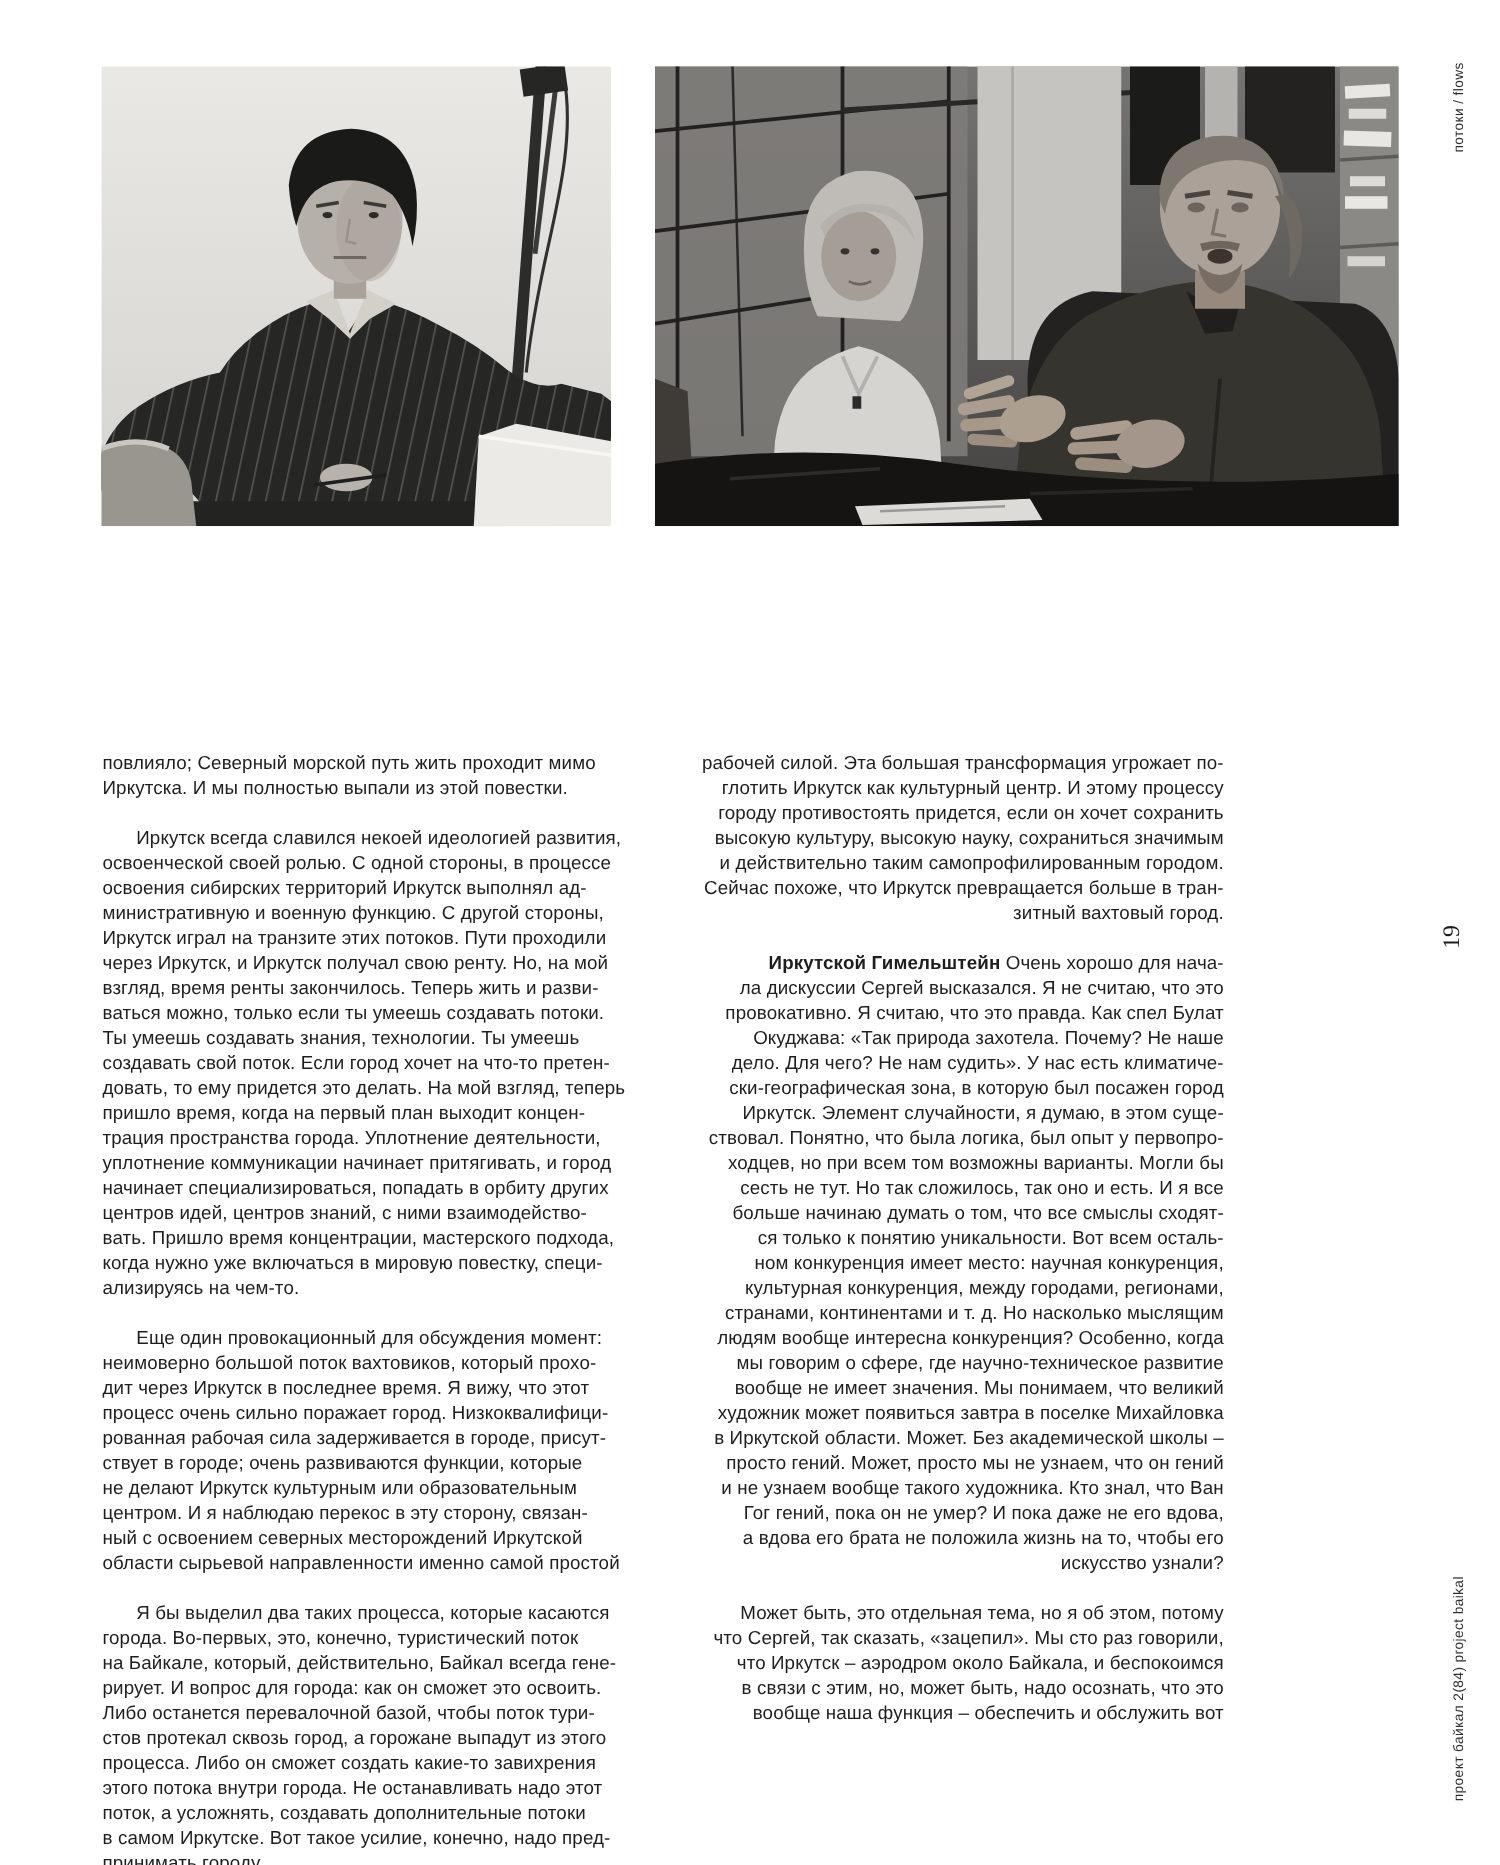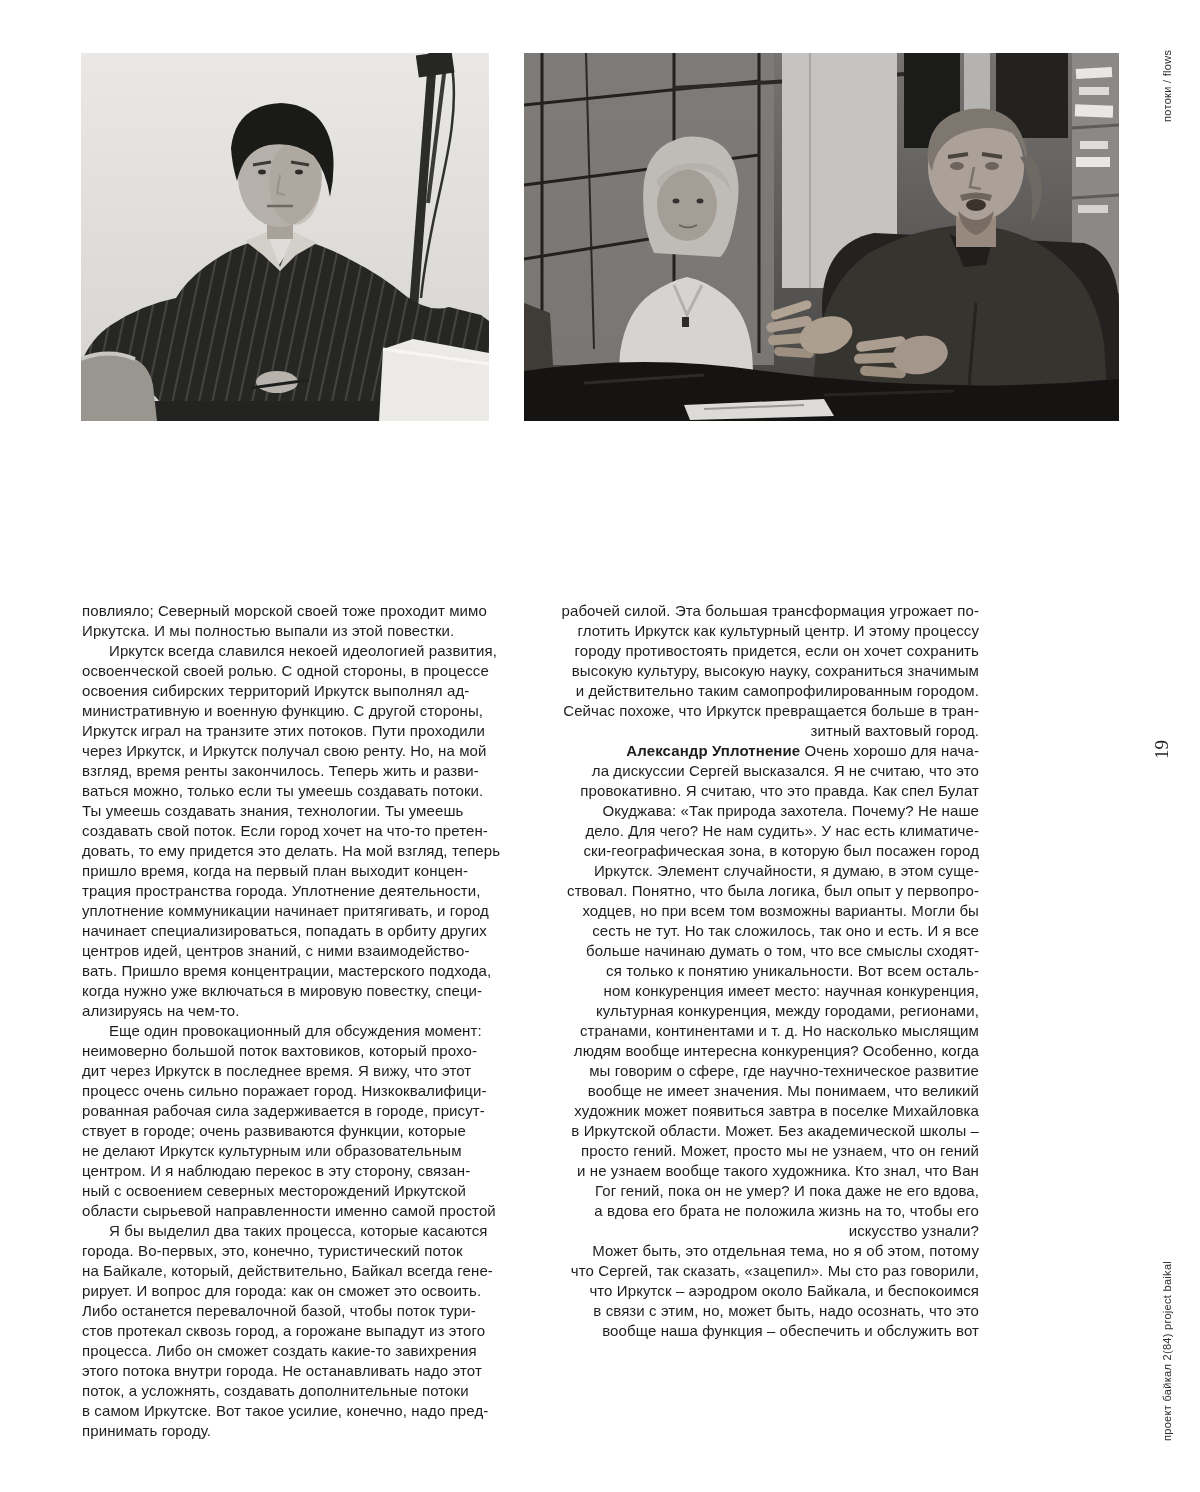--- a/index.html
+++ b/index.html
@@ -11,21 +11,21 @@
   .photo { position:absolute; top:53px; overflow:hidden; }
   .photo svg { display:block; }
   .photo-left  { left:81px;  width:408px; height:368px; }
   .photo-right { left:524px; width:595px; height:368px; }
 
   .col { position:absolute; top:601px; width:455px; font-size:15px; line-height:20px;
          color:#1e1e1e; letter-spacing:0.1px; }
   .col-left  { left:82px; }
   .col-right { left:524px;text-align:right; }
   .para { margin:0; white-space:pre-line; }
-  .indent { text-indent:27px; }
+  .indent { text-indent:27px;margin-top:20px; }
   .speaker { font-weight:bold; }
 
   .vtext { position:absolute; transform-origin:0 0; transform:rotate(-90deg);
            white-space:nowrap; color:#2e2e2e; }
   .caption-top    { left:1161px; top:122px;  font-size:11px; letter-spacing:0.3px; }
   .page-number    { left:1151px; top:759px;  font-size:19px; color:#1c1c1c;
                     font-family:"Liberation Serif","DejaVu Serif",serif; }
   .caption-bottom { left:1161px; top:1441px; font-size:11px; letter-spacing:0.3px; }
 </style>
 </head>
@@ -165,21 +165,21 @@
         <rect x="336" y="314" width="46" height="10" rx="5" fill="#9c8e7f" transform="rotate(4 358 319)"></rect>
         <ellipse cx="396" cy="302" rx="28" ry="19" fill="#a4968a" transform="rotate(-10 396 302)"></ellipse>
       </g>
 
       <polygon points="160,352 300,346 310,363 166,367" fill="#dcdbd8"></polygon>
       <line x1="180" y1="356" x2="280" y2="352" stroke="#9a9996" stroke-width="2"></line>
     </svg>
   </figure>
 
   <div class="col col-left">
-    <p class="para">повлияло; Северный морской своей тоже проходит мимо
+    <p class="para">повлияло; Северный морской путь жить проходит мимо
 Иркутска. И мы полностью выпали из этой повестки.</p>
     <p class="para indent">Иркутск всегда славился некоей идеологией развития,
 освоенческой своей ролью. С одной стороны, в процессе
 освоения сибирских территорий Иркутск выполнял ад-
 министративную и военную функцию. С другой стороны,
 Иркутск играл на транзите этих потоков. Пути проходили
 через Иркутск, и Иркутск получал свою ренту. Но, на мой
 взгляд, время ренты закончилось. Теперь жить и разви-
 ваться можно, только если ты умеешь создавать потоки.
 Ты умеешь создавать знания, технологии. Ты умеешь
@@ -217,21 +217,21 @@
   </div>
 
   <div class="col col-right">
     <p class="para">рабочей силой. Эта большая трансформация угрожает по-
 глотить Иркутск как культурный центр. И этому процессу
 городу противостоять придется, если он хочет сохранить
 высокую культуру, высокую науку, сохраниться значимым
 и действительно таким самопрофилированным городом.
 Сейчас похоже, что Иркутск превращается больше в тран-
 зитный вахтовый город.</p>
-    <p class="para indent"><span class="speaker">Александр Уплотнение</span><span> Очень хорошо для нача-
+    <p class="para indent"><span class="speaker">Иркутской Гимельштейн</span><span> Очень хорошо для нача-
 ла дискуссии Сергей высказался. Я не считаю, что это
 провокативно. Я считаю, что это правда. Как спел Булат
 Окуджава: «Так природа захотела. Почему? Не наше
 дело. Для чего? Не нам судить». У нас есть климатиче-
 ски-географическая зона, в которую был посажен город
 Иркутск. Элемент случайности, я думаю, в этом суще-
 ствовал. Понятно, что была логика, был опыт у первопро-
 ходцев, но при всем том возможны варианты. Могли бы
 сесть не тут. Но так сложилось, так оно и есть. И я все
 больше начинаю думать о том, что все смыслы сходят-

